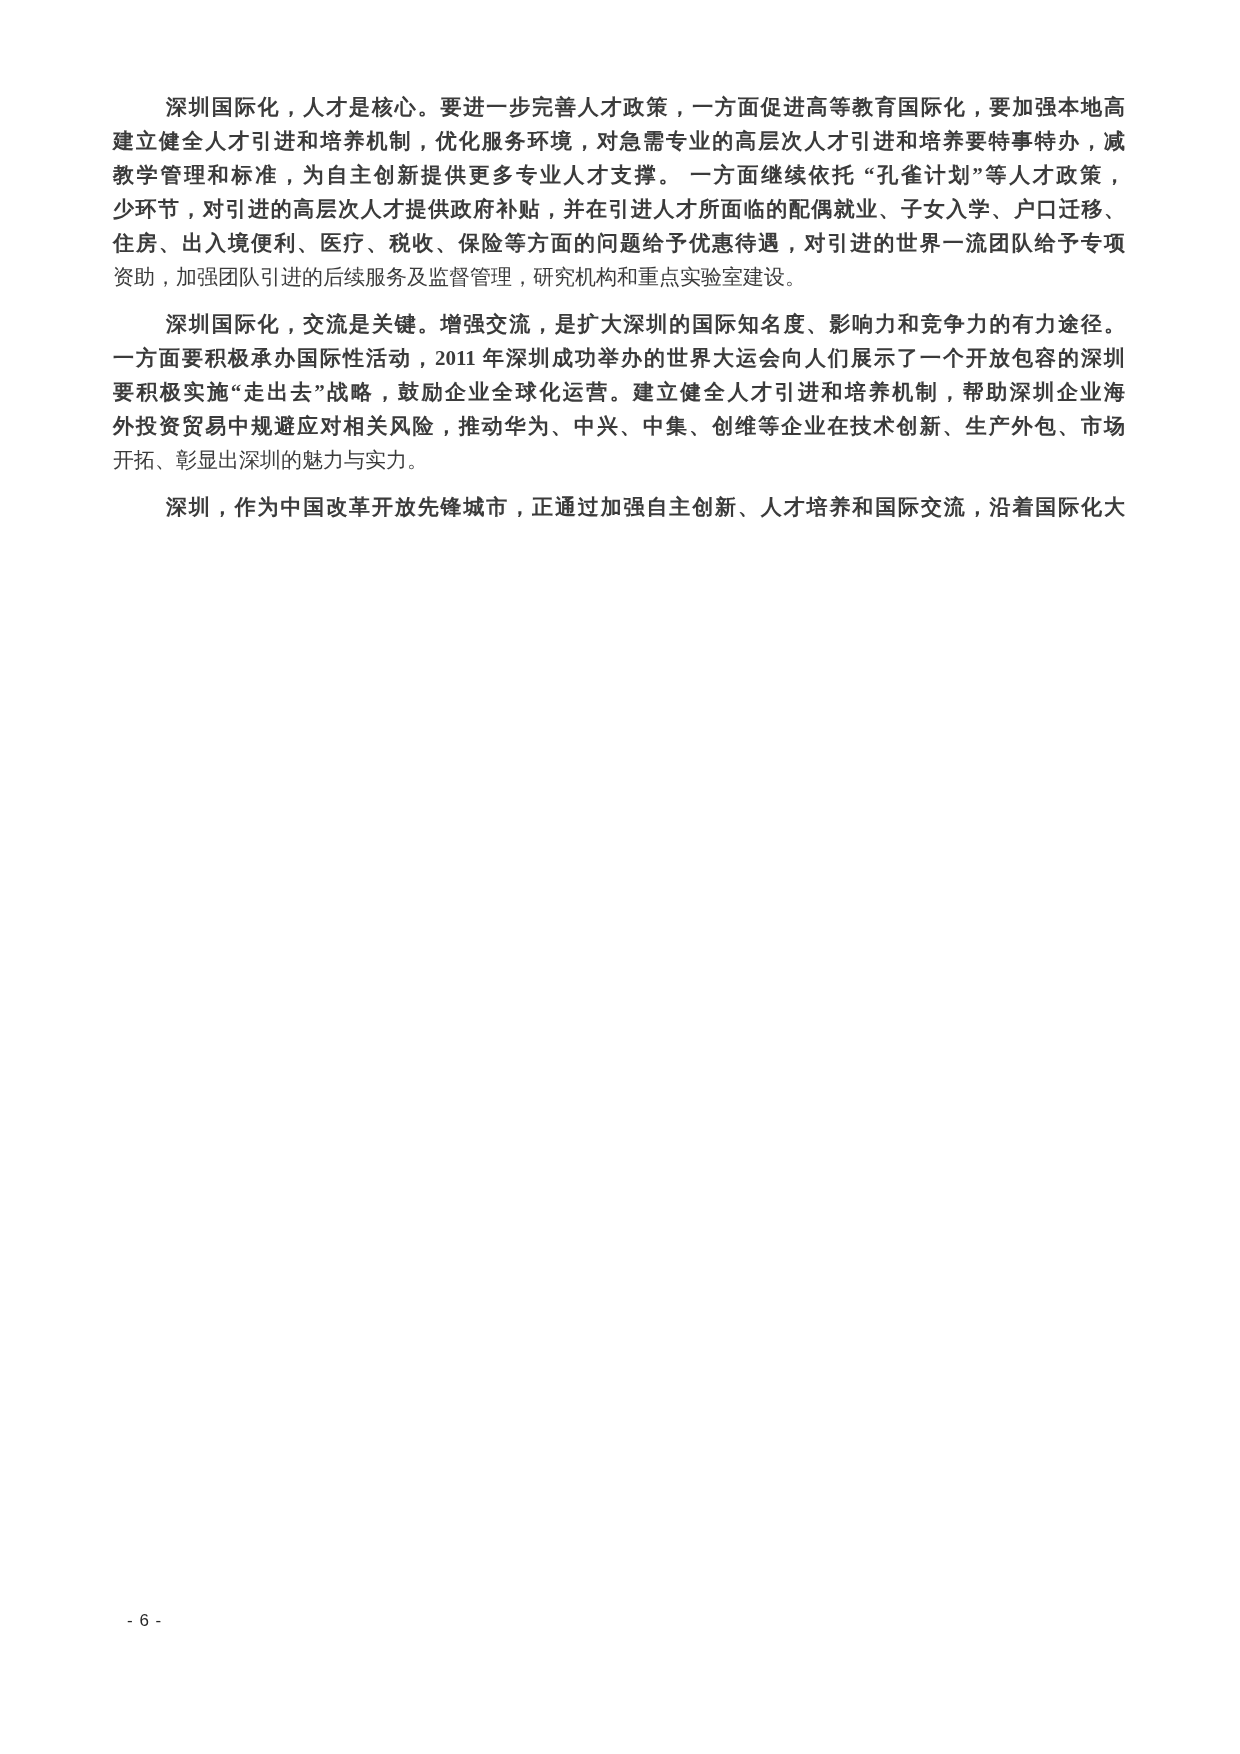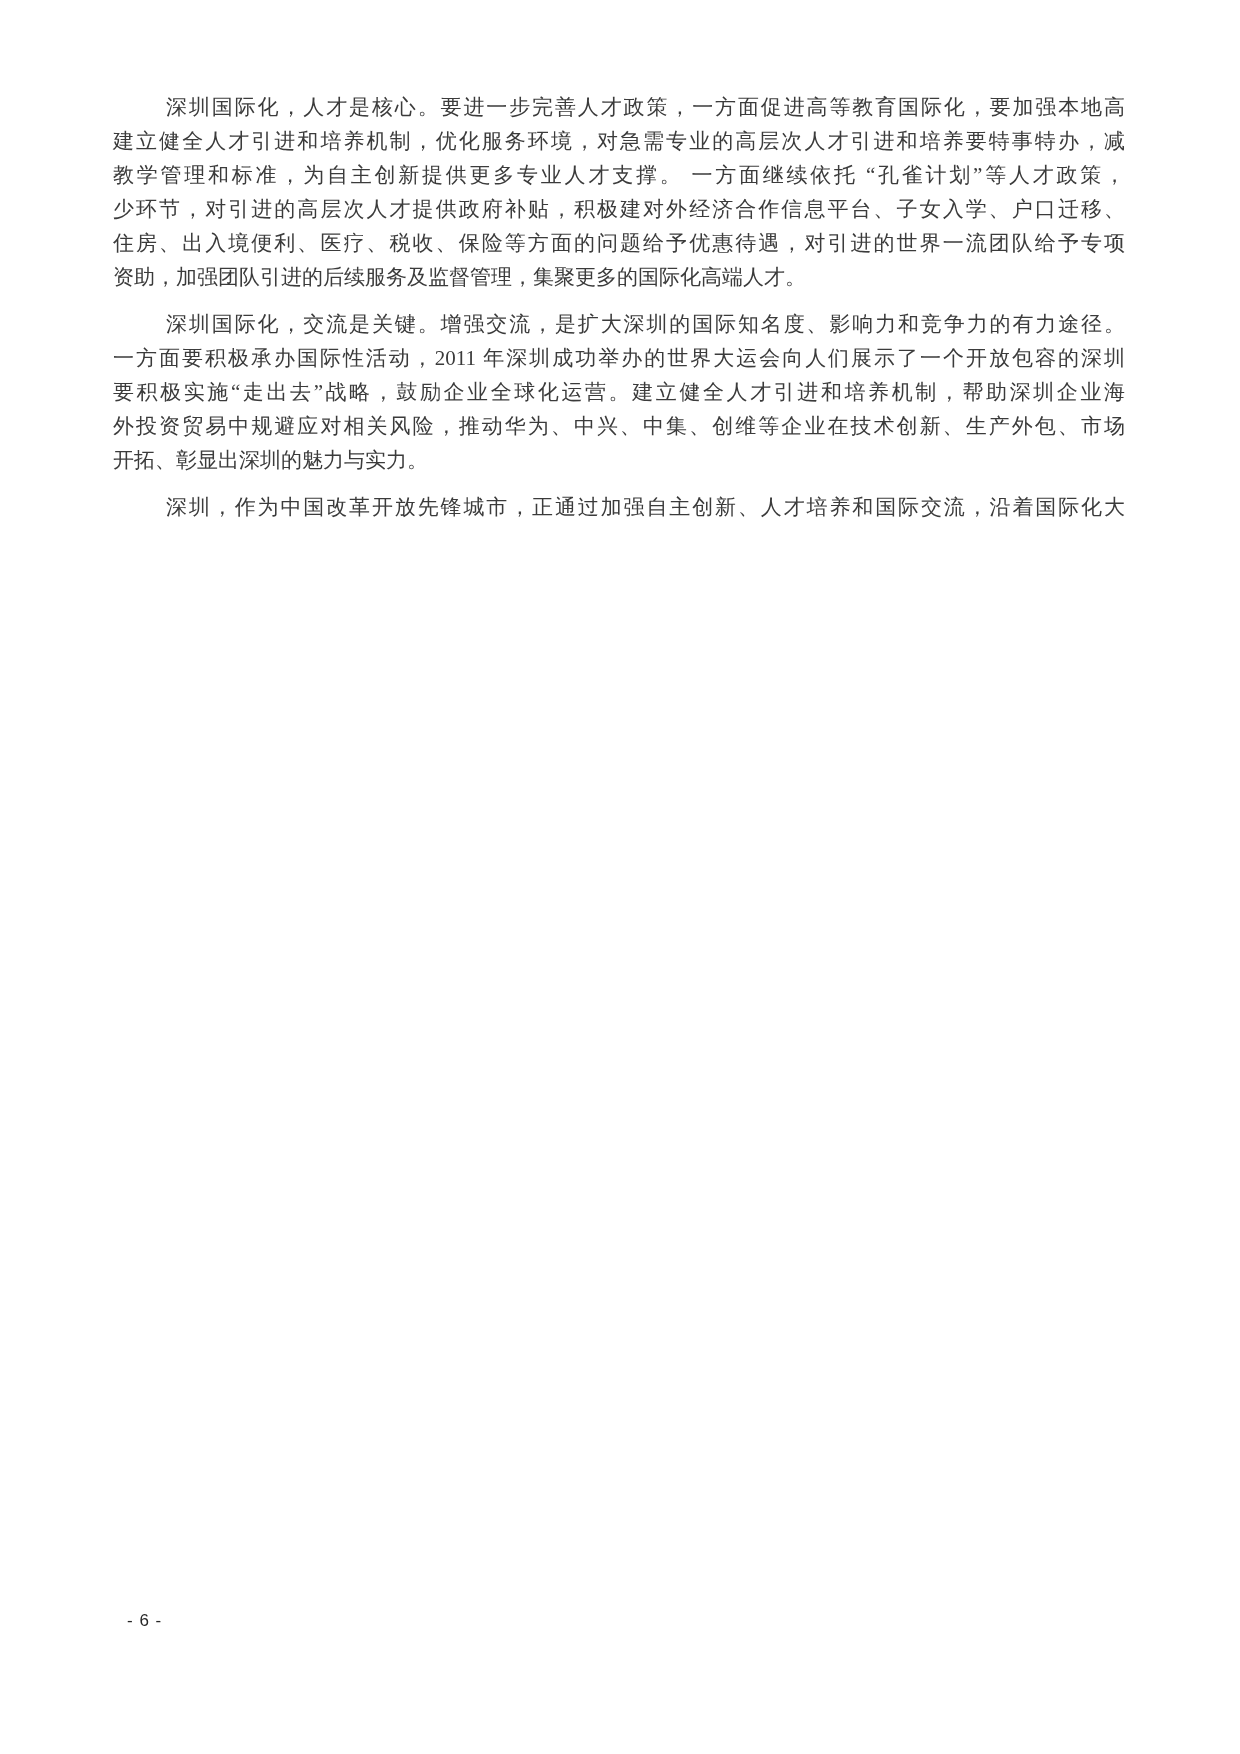--- a/index.html
+++ b/index.html
@@ -29,20 +29,21 @@
   .line {
     width: 100%;
     text-align: left;
     word-break: break-all;
   }
 
   
   .line.fill {
     text-align: justify;
     text-align-last: justify;
+    font-weight: bold;
   }
 
   
   .line.first { padding-left: 53px; }
 
   .footer {
     position: absolute;
     left: 127px;
     top: 1609px;
     color: #262626;
@@ -54,23 +55,23 @@
 </style>
 </head>
 <body>
 
 <div class="page" style="background: rgb(255, 255, 255);">
   <div class="content" style="color: rgb(59, 59, 59);">
       <div class="paragraph">
         <div class="line first fill">深圳国际化，人才是核心。要进一步完善人才政策，一方面促进高等教育国际化，要加强本地高</div>
         <div class="line fill">建立健全人才引进和培养机制，优化服务环境，对急需专业的高层次人才引进和培养要特事特办，减</div>
         <div class="line fill">教学管理和标准，为自主创新提供更多专业人才支撑。 一方面继续依托 “孔雀计划”等人才政策，</div>
-        <div class="line fill">少环节，对引进的高层次人才提供政府补贴，积极建对外经济合作信息平台、子女入学、户口迁移、</div>
+        <div class="line fill">少环节，对引进的高层次人才提供政府补贴，并在引进人才所面临的配偶就业、子女入学、户口迁移、</div>
         <div class="line fill">住房、出入境便利、医疗、税收、保险等方面的问题给予优惠待遇，对引进的世界一流团队给予专项</div>
-        <div class="line">资助，加强团队引进的后续服务及监督管理，集聚更多的国际化高端人才。</div>
+        <div class="line">资助，加强团队引进的后续服务及监督管理，研究机构和重点实验室建设。</div>
       </div>
       <div class="paragraph">
         <div class="line first fill">深圳国际化，交流是关键。增强交流，是扩大深圳的国际知名度、影响力和竞争力的有力途径。</div>
         <div class="line fill">一方面要积极承办国际性活动，2011 年深圳成功举办的世界大运会向人们展示了一个开放包容的深圳</div>
         <div class="line fill">要积极实施“走出去”战略，鼓励企业全球化运营。建立健全人才引进和培养机制，帮助深圳企业海</div>
         <div class="line fill">外投资贸易中规避应对相关风险，推动华为、中兴、中集、创维等企业在技术创新、生产外包、市场</div>
         <div class="line">开拓、彰显出深圳的魅力与实力。</div>
       </div>
       <div class="paragraph">
         <div class="line first fill">深圳，作为中国改革开放先锋城市，正通过加强自主创新、人才培养和国际交流，沿着国际化大</div>

